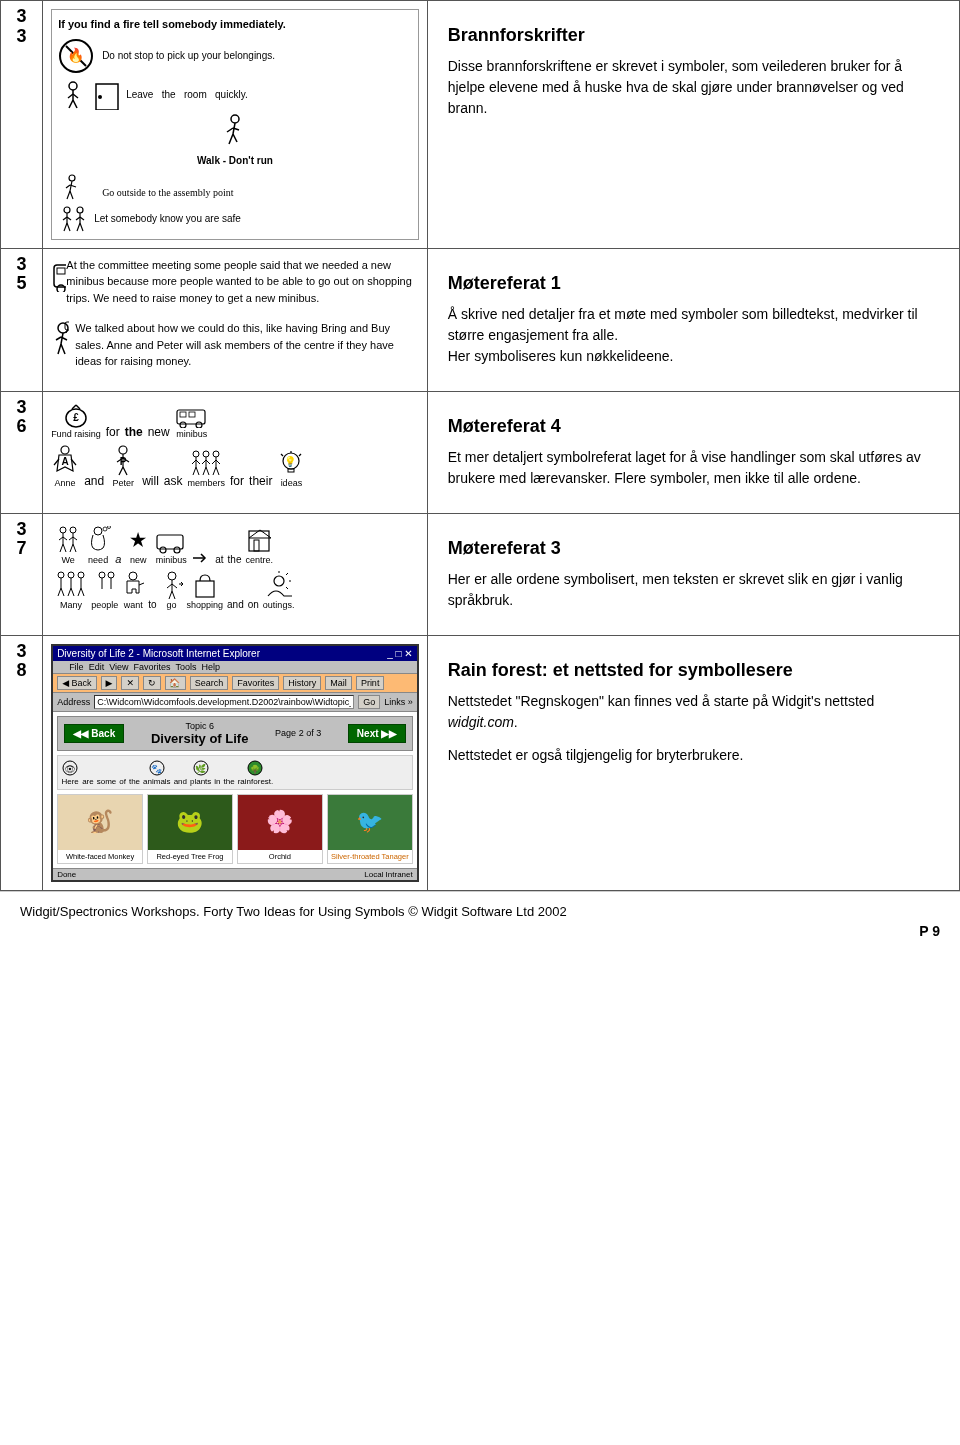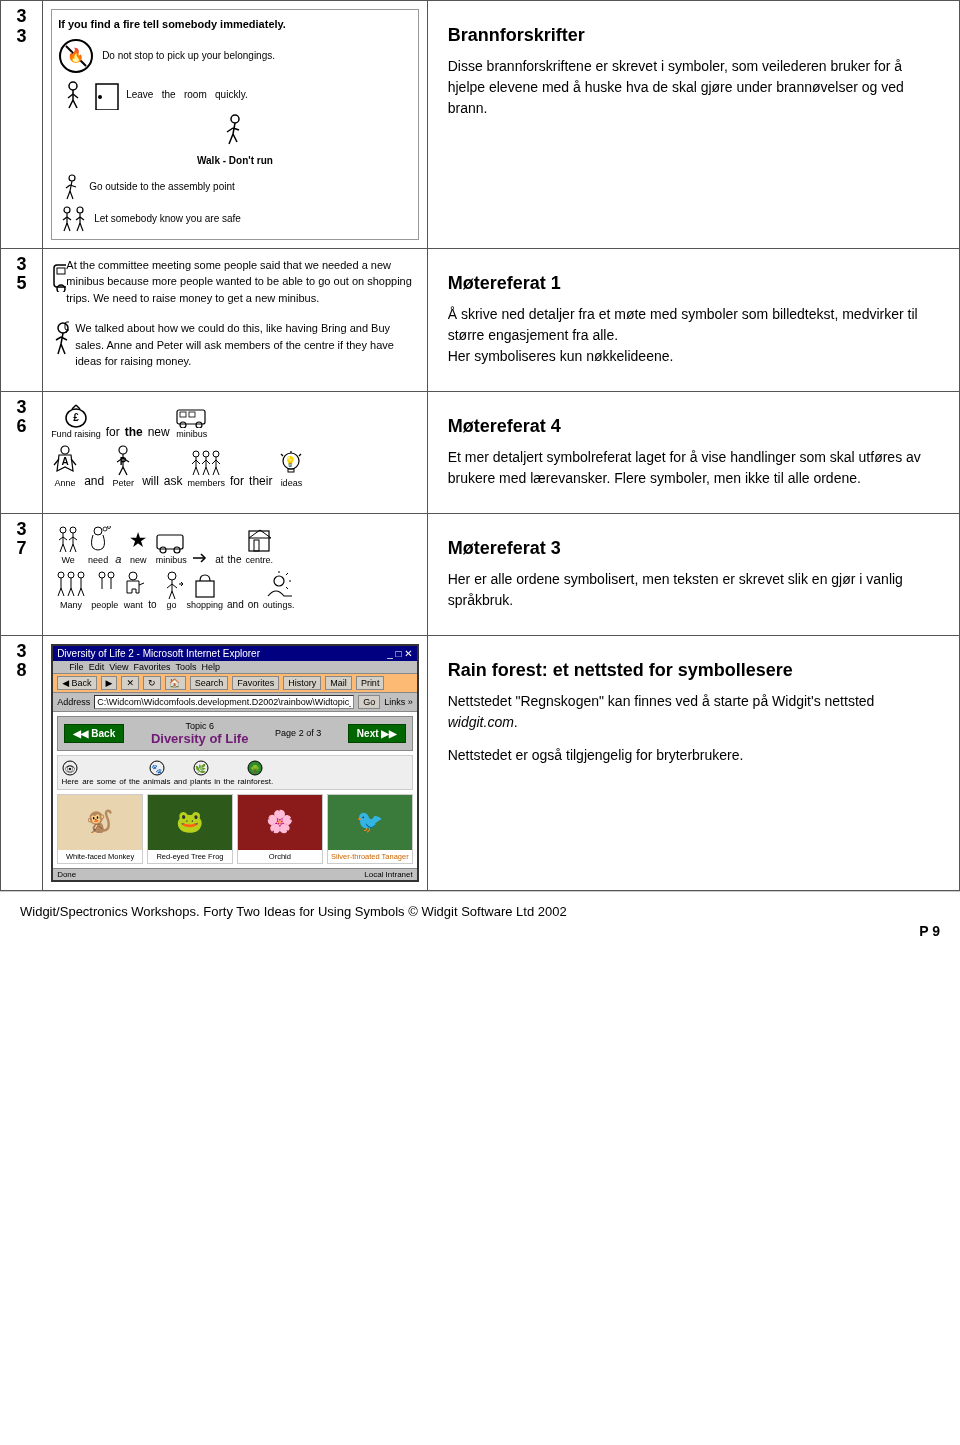--- a/index.html
+++ b/index.html
@@ -151,21 +151,21 @@
     }
     .page-topic {
       text-align: center;
     }
     .page-topic .topic-label {
       font-size: 9px;
     }
     .page-topic .topic-title {
       font-size: 13px;
       font-weight: bold;
-      color: #701a75;
+      color: #000000;
     }
     .page-num {
       font-size: 9px;
       text-align: center;
     }
     .sym-item {
       display: flex;
       flex-direction: column;
       align-items: center;
       font-size: 8px;
@@ -273,21 +273,21 @@
               <circle cx="16" cy="5" r="4" fill="none" stroke="#000" stroke-width="1.5"></circle>
               <line x1="16" y1="9" x2="14" y2="20" stroke="#000" stroke-width="1.5"></line>
               <line x1="14" y1="14" x2="8" y2="18" stroke="#000" stroke-width="1.5"></line>
               <line x1="14" y1="14" x2="20" y2="16" stroke="#000" stroke-width="1.5"></line>
               <line x1="14" y1="20" x2="10" y2="30" stroke="#000" stroke-width="1.5"></line>
               <line x1="14" y1="20" x2="18" y2="28" stroke="#000" stroke-width="1.5"></line>
             </svg>
             <div style="font-size:10px; font-weight:bold;">Walk - Don't run</div>
           </div>
 
-          <div style="display:flex; align-items:center; gap:3px; margin-bottom:4px;">
+          <div style="display:flex; align-items:flex-end; gap:16px; margin-bottom:4px;font-family:Liberation Serif, serif;">
             <svg width="28" height="28">
               <circle cx="14" cy="5" r="3" fill="none" stroke="#000" stroke-width="1.2"></circle>
               <line x1="14" y1="8" x2="12" y2="18" stroke="#000" stroke-width="1.2"></line>
               <line x1="12" y1="18" x2="9" y2="26" stroke="#000" stroke-width="1.2"></line>
               <line x1="12" y1="18" x2="15" y2="26" stroke="#000" stroke-width="1.2"></line>
               <line x1="12" y1="12" x2="8" y2="15" stroke="#000" stroke-width="1.2"></line>
               <line x1="12" y1="12" x2="18" y2="14" stroke="#000" stroke-width="1.2"></line>
             </svg>
             <div style="font-size:10px;">Go outside to the assembly point</div>
           </div>

